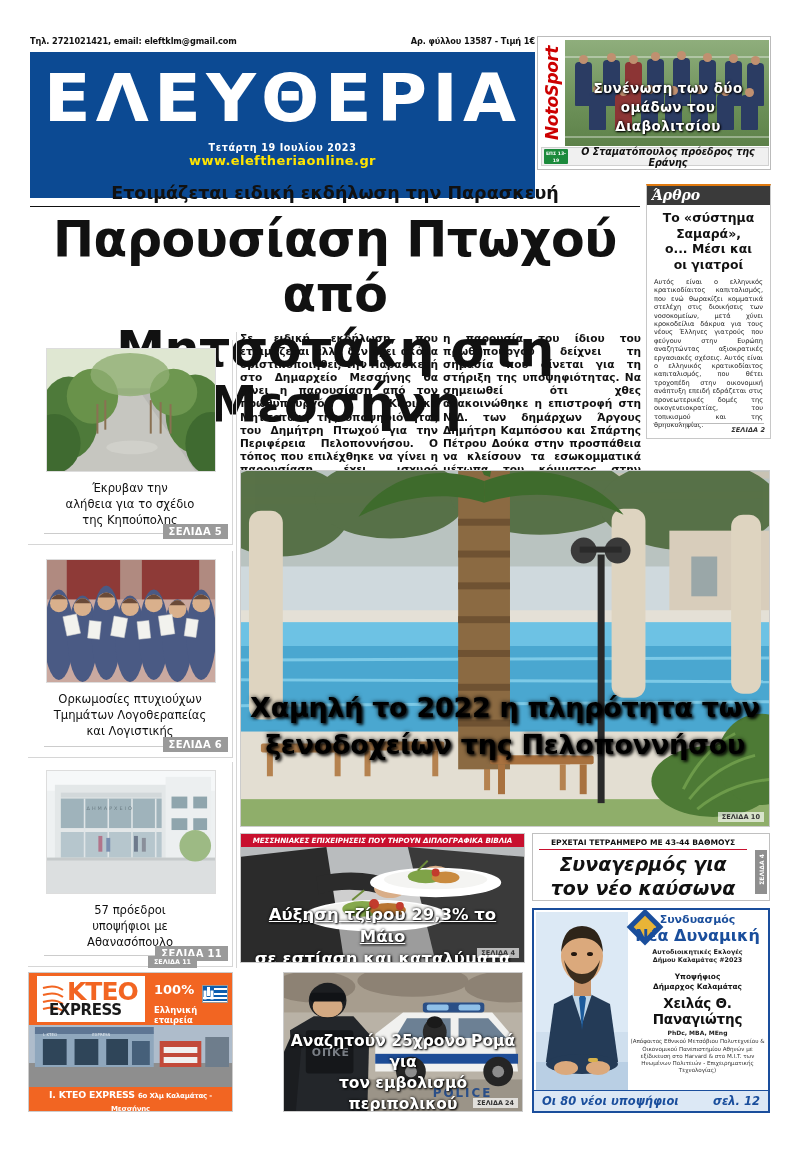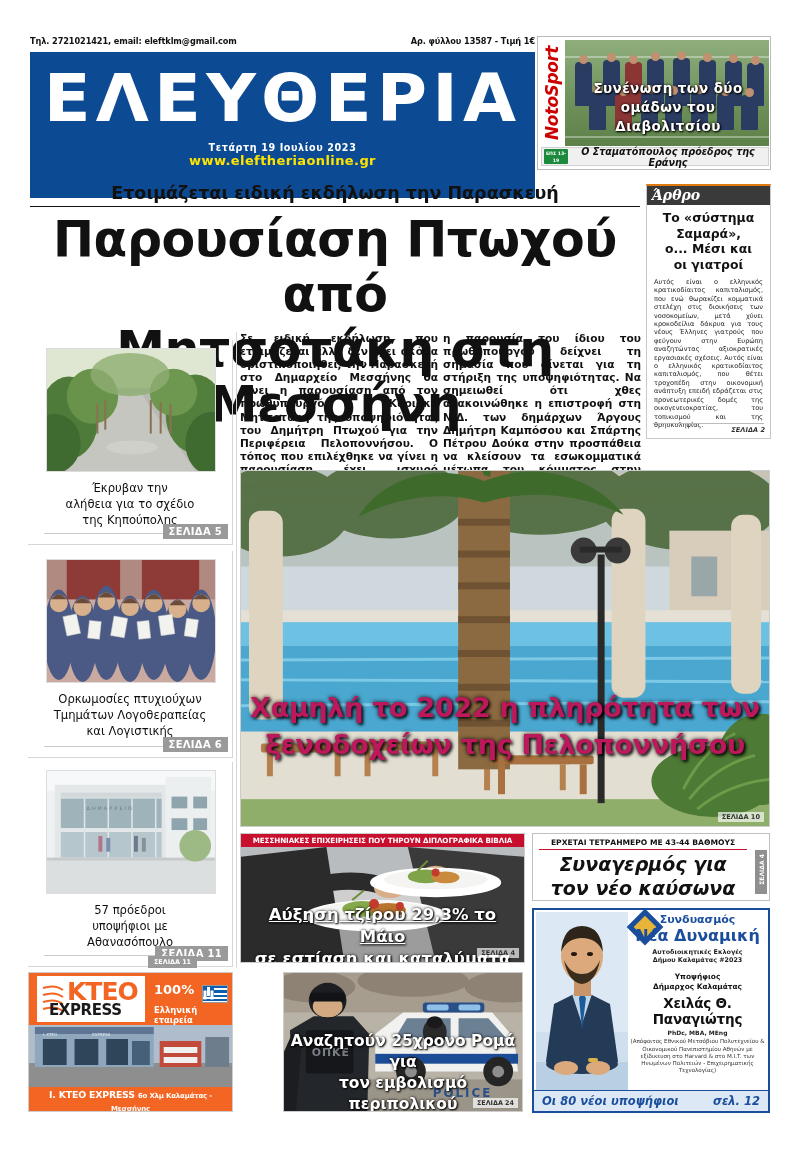--- a/index.html
+++ b/index.html
@@ -308,21 +308,21 @@
     position: absolute;
     left: 240px; top: 470px;
     width: 530px; height: 357px;
     overflow: hidden;
     border: 1px solid #ccc;
   }
   .hotel-overlay {
     position: absolute;
     left: 8px; right: 8px; top: 218px;
     text-align: center;
-    color: #be185d;
+    color: #000000;
     font-size: 27px;
     font-weight: bold;
     line-height: 37px;
     text-shadow: 0 0 4px rgba(0,0,0,.85), 2px 2px 3px rgba(0,0,0,.8);
     letter-spacing: -0.3px;
   }
   .hotel-page {
     position: absolute;
     right: 5px; bottom: 4px;
     background: rgba(255,255,255,0.65);
@@ -344,20 +344,21 @@
     position: absolute;
     left: 0; top: 0; right: 0;
     height: 13px;
     background: #c8102e;
     color: #fff;
     font-size: 7.2px;
     font-weight: bold;
     text-align: center;
     line-height: 13px;
     letter-spacing: -0.1px;
+    font-style: italic;
   }
   .food-photo {
     position: absolute;
     left: 0; top: 13px; right: 0; bottom: 0;
     overflow: hidden;
   }
   .food-overlay {
     position: absolute;
     left: 4px; right: 4px; top: 70px;
     text-align: center;

